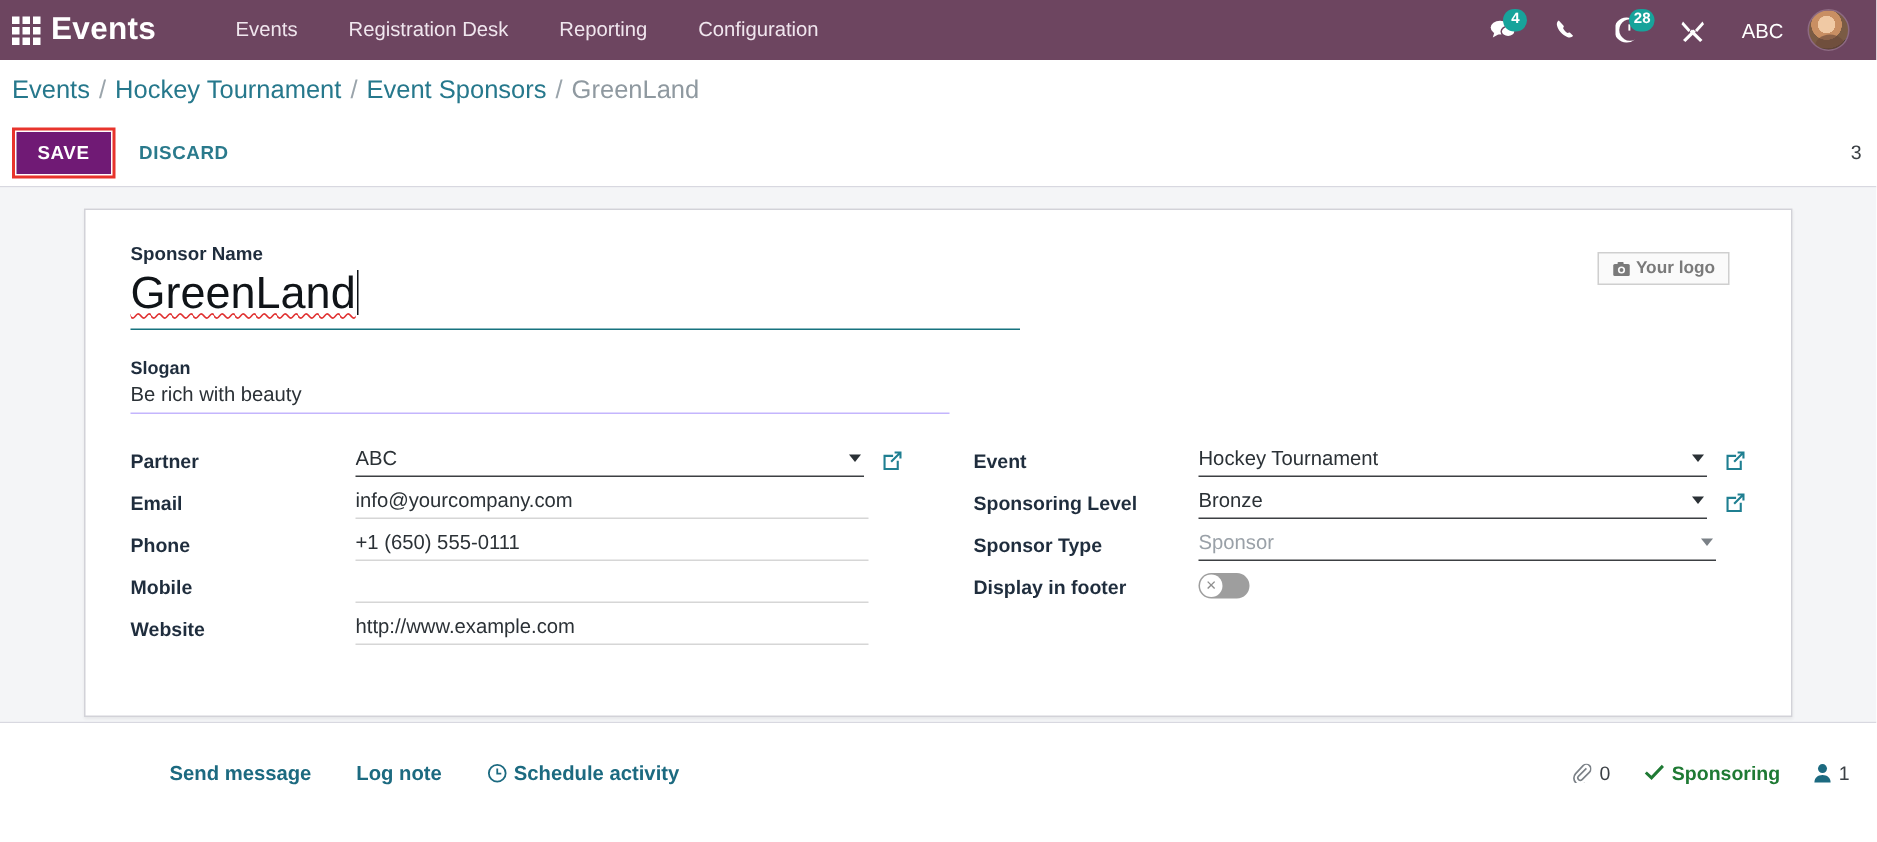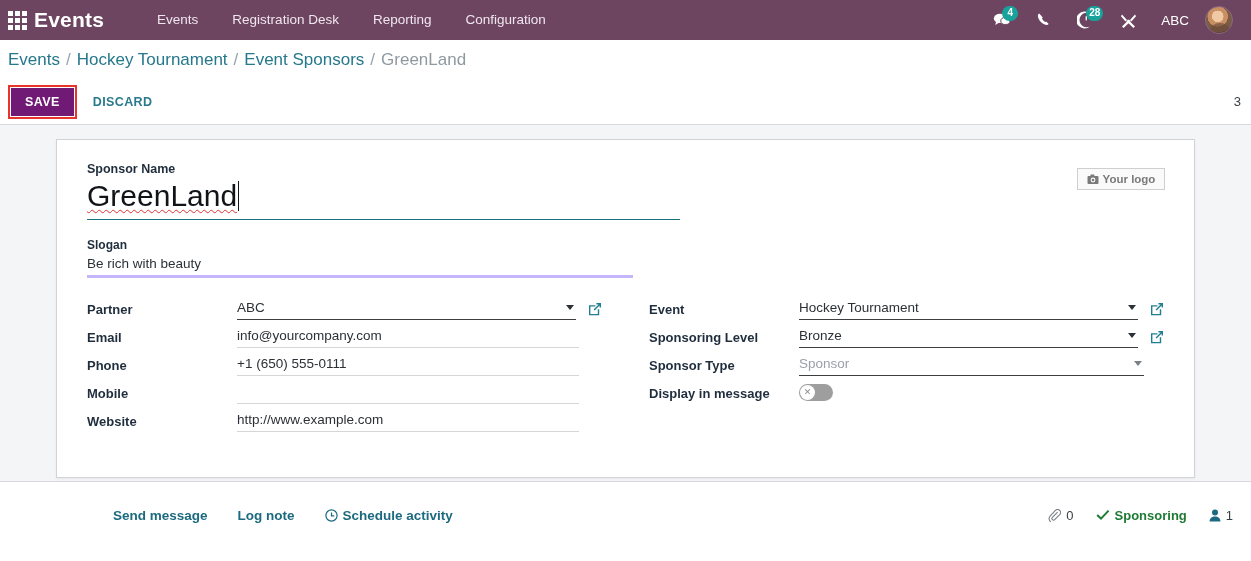--- a/index.html
+++ b/index.html
@@ -177,21 +177,21 @@
     margin: 0 auto;
     background: #ffffff;
     border: 1px solid #d2d2d8;
     min-height: 339px;
     padding: 22px 30px 26px 30px;
     position: relative;
     box-shadow: 0 1px 2px rgba(0,0,0,.06);
   }
   .logo-box {
     position: absolute;
-    right: 29px; top: 28px;
+    right: 41px; top: 28px;
     width: 88px; height: 22px;
     border: 1px solid #cfcfcf;
     background: #fafafa;
     display: flex;
     align-items: center;
     justify-content: center;
     gap: 4px;
     cursor: pointer;
   }
   .logo-box .lbl {
@@ -233,21 +233,21 @@
   }
 
   .slogan-label {
     font-size: 12px;
     font-weight: bold;
     color: #1f2d3d;
     margin: 18px 0 2px 0;
   }
   .slogan-field {
     width: 546px;
-    border-bottom: 3px solid #c4b5fd;
+    border-bottom: 1px solid #c4b5fd;
     padding-bottom: 3px;
   }
   .slogan-value { font-size: 13.5px; color: #2b3136; }
 
   .cols {
     display: flex;
     margin-top: 20px;
     gap: 0;
   }
   .col { width: 545px; }
@@ -553,21 +553,21 @@
           <div class="flabel">Sponsor Type</div>
           <div class="fctl">
             <div class="finput sel dark-line placeholder">
               <span class="val">Sponsor</span>
               <span class="dd-caret muted"></span>
             </div>
           </div>
         </div>
 
         <div class="frow">
-          <div class="flabel">Display in message</div>
+          <div class="flabel">Display in footer</div>
           <div class="fctl">
             <div class="toggle">
               <div class="knob">✕</div>
             </div>
           </div>
         </div>
 
       </div>
     </div>
   </div>

